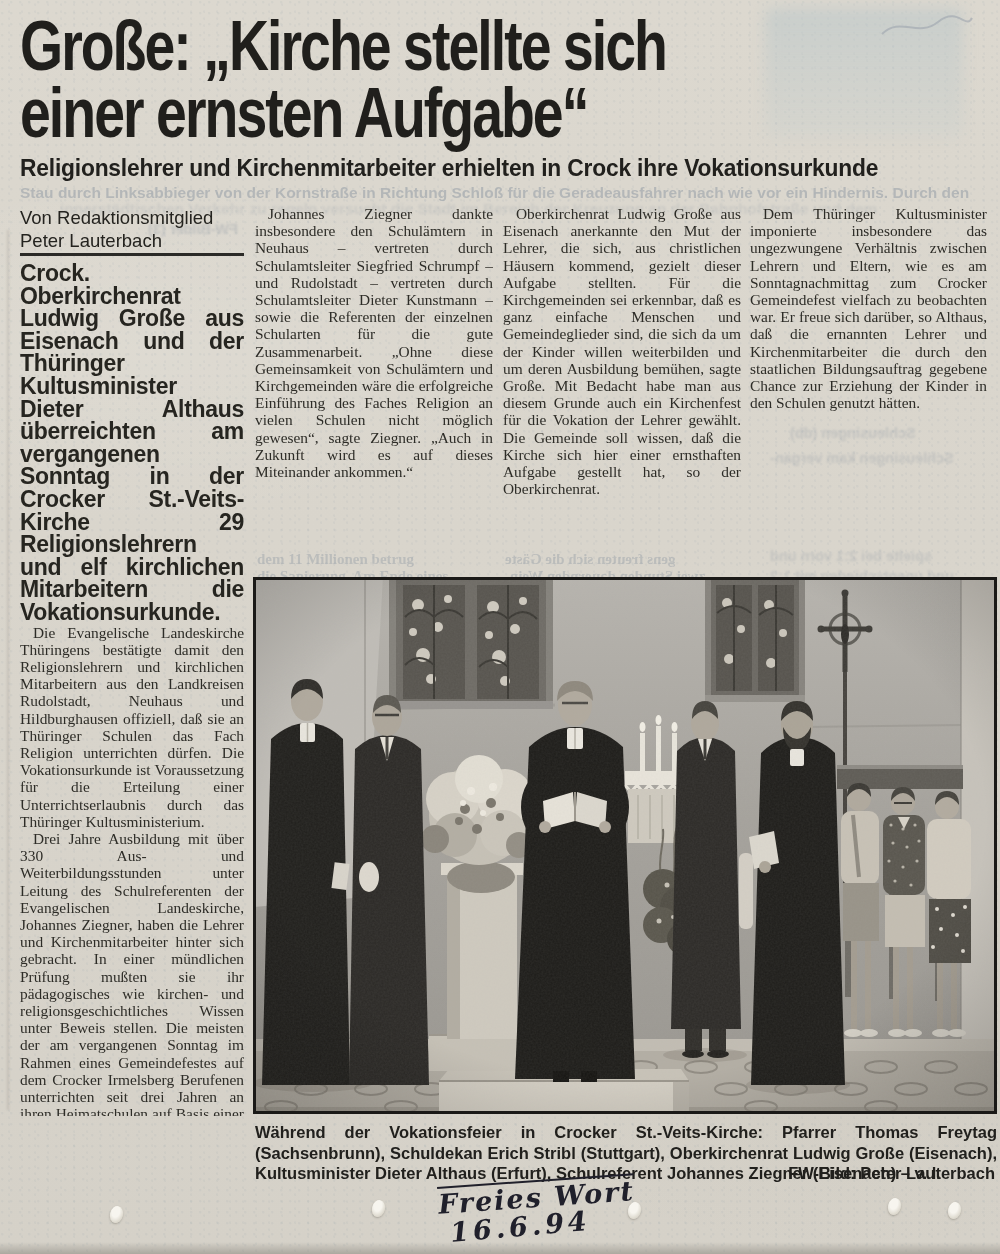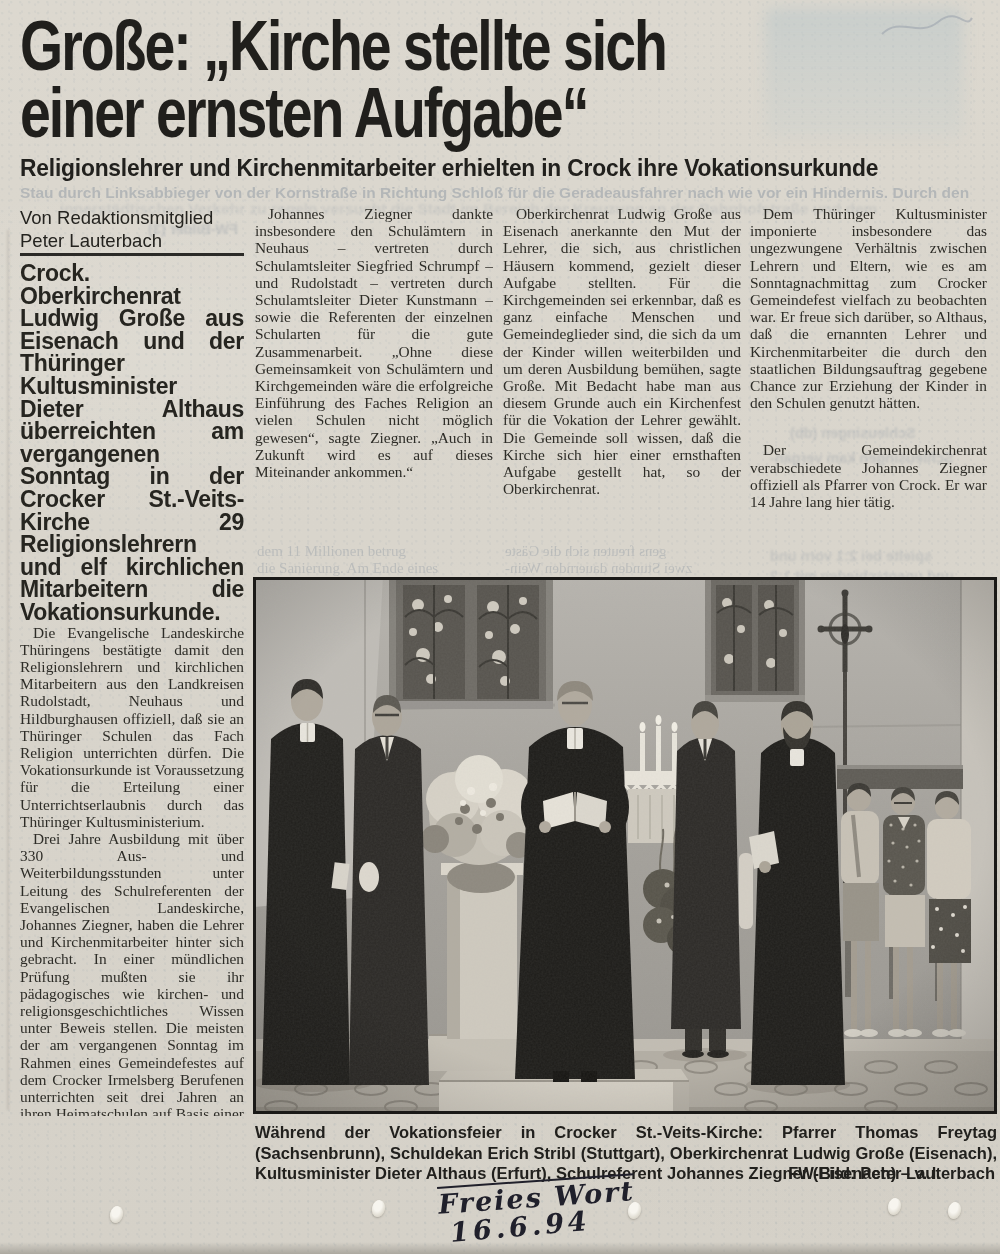--- a/index.html
+++ b/index.html
@@ -44,21 +44,21 @@
   .caption{left:255px;top:1122px;width:742px;font-size:16.5px;font-weight:bold;
     line-height:20.6px;color:#21201d;text-align:justify;}
   .credit{position:absolute;right:2px;top:41px;font-weight:bold;background:transparent;}
   
   .hw{font-family:"DejaVu Serif", serif;font-style:italic;font-weight:bold;color:#20202b;white-space:nowrap;}
   .hw1{left:438px;top:1182px;font-size:27px;letter-spacing:2px;transform:rotate(-4deg);text-decoration:overline;}
   .hw2{left:450px;top:1211px;font-size:27px;letter-spacing:4px;transform:rotate(-5deg);}
   
   .ghost{color:#86919e;opacity:.45;filter:blur(.4px);font-weight:bold;white-space:nowrap;}
   .ghost-dim{opacity:.18;filter:blur(1.1px);}
-  .ghost-serif{font-family:"Liberation Serif", serif;font-weight:normal;opacity:.35;filter:blur(.5px);}
+  .ghost-serif{font-family:"Liberation Serif", serif;font-weight:bold;opacity:.35;filter:blur(.5px);margin-top:8px;}
   .mirror{transform:scaleX(-1);transform-origin:center;}
   
   .cool-patch{left:765px;top:8px;width:198px;height:130px;border-radius:8px;
     background:linear-gradient(rgba(185,198,201,.55),rgba(198,206,205,.25));filter:blur(7px);}
   .dot{width:13px;height:17px;border-radius:50%;
     background:radial-gradient(ellipse at 40% 35%, #f7f5ef 0 35%, #ddd9ce 70%, #ccc8bd 100%);
     box-shadow:0 1px 2px rgba(115,110,100,.45);transform:rotate(14deg);}
   .crease{left:7px;top:230px;width:2px;height:880px;background:rgba(110,105,96,.18);filter:blur(1px);}
   .bottom-shade{left:0;top:1242px;width:1000px;height:12px;
     background:linear-gradient(to bottom, rgba(0,0,0,0), rgba(95,92,84,.35));}
@@ -104,21 +104,20 @@
   <div class="abs ghost-serif ghost" style="left:257px;top:560px;font-size:15px;">die Sanierung. Am Ende eines</div>
 
   <div class="abs col col3">
     <p class="serif ind">Oberkirchenrat Ludwig Große aus Eisenach anerkannte den Mut der Lehrer, die sich, aus christlichen Häusern kommend, gezielt dieser Aufgabe stellten. Für die Kirchgemeinden sei erkennbar, daß es ganz einfache Menschen und Gemeindeglieder sind, die sich da um der Kinder willen weiterbilden und um deren Ausbildung bemühen, sagte Große. Mit Bedacht habe man aus diesem Grunde auch ein Kirchenfest für die Vokation der Lehrer gewählt. Die Gemeinde soll wissen, daß die Kirche sich hier einer ernsthaften Aufgabe gestellt hat, so der Oberkirchenrat.</p>
   </div>
   <div class="abs ghost-serif ghost mirror" style="left:505px;top:543px;font-size:15px;">gens freuten sich die Gäste</div>
   <div class="abs ghost-serif ghost mirror" style="left:505px;top:560px;font-size:15px;">zwei Stunden dauernden Wein-</div>
 
   <div class="abs col col4">
     <p class="serif ind">Dem Thüringer Kultusminister imponierte insbesondere das ungezwungene Verhältnis zwischen Lehrern und Eltern, wie es am Sonntagnachmittag zum Crocker Gemeindefest vielfach zu beobachten war. Er freue sich darüber, so Althaus, daß die ernannten Lehrer und Kirchenmitarbeiter die durch den staatlichen Bildungsauftrag gegebene Chance zur Erziehung der Kinder in den Schulen genutzt hätten.</p>
-    <p class="serif ind gap-top">Der Gemeindekirchenrat verabschiedete Johannes Ziegner offiziell als Pfarrer von Crock. Er war 14 Jahre lang hier tätig.</p>
   </div>
   <div class="abs ghost ghost-dim mirror" style="left:790px;top:425px;font-size:14.5px;opacity:.28;">Schleusingen (db)</div>
   <div class="abs ghost ghost-dim mirror" style="left:770px;top:450px;font-size:14.5px;opacity:.28;">Schleusingen kam vergan-</div>
   <div class="abs ghost ghost-dim mirror" style="left:770px;top:548px;font-size:14.5px;opacity:.25;">spielte bei 2:1 vorn und</div>
   <div class="abs ghost ghost-dim mirror" style="left:770px;top:568px;font-size:14.5px;opacity:.25;">und unentschieden mit 1:2</div>
 
   <div class="abs photo-wrap">
     <svg width="744" height="537" viewBox="0 0 744 537">
       <defs>
         <linearGradient id="wallG" x1="0" y1="0" x2="0" y2="1">

